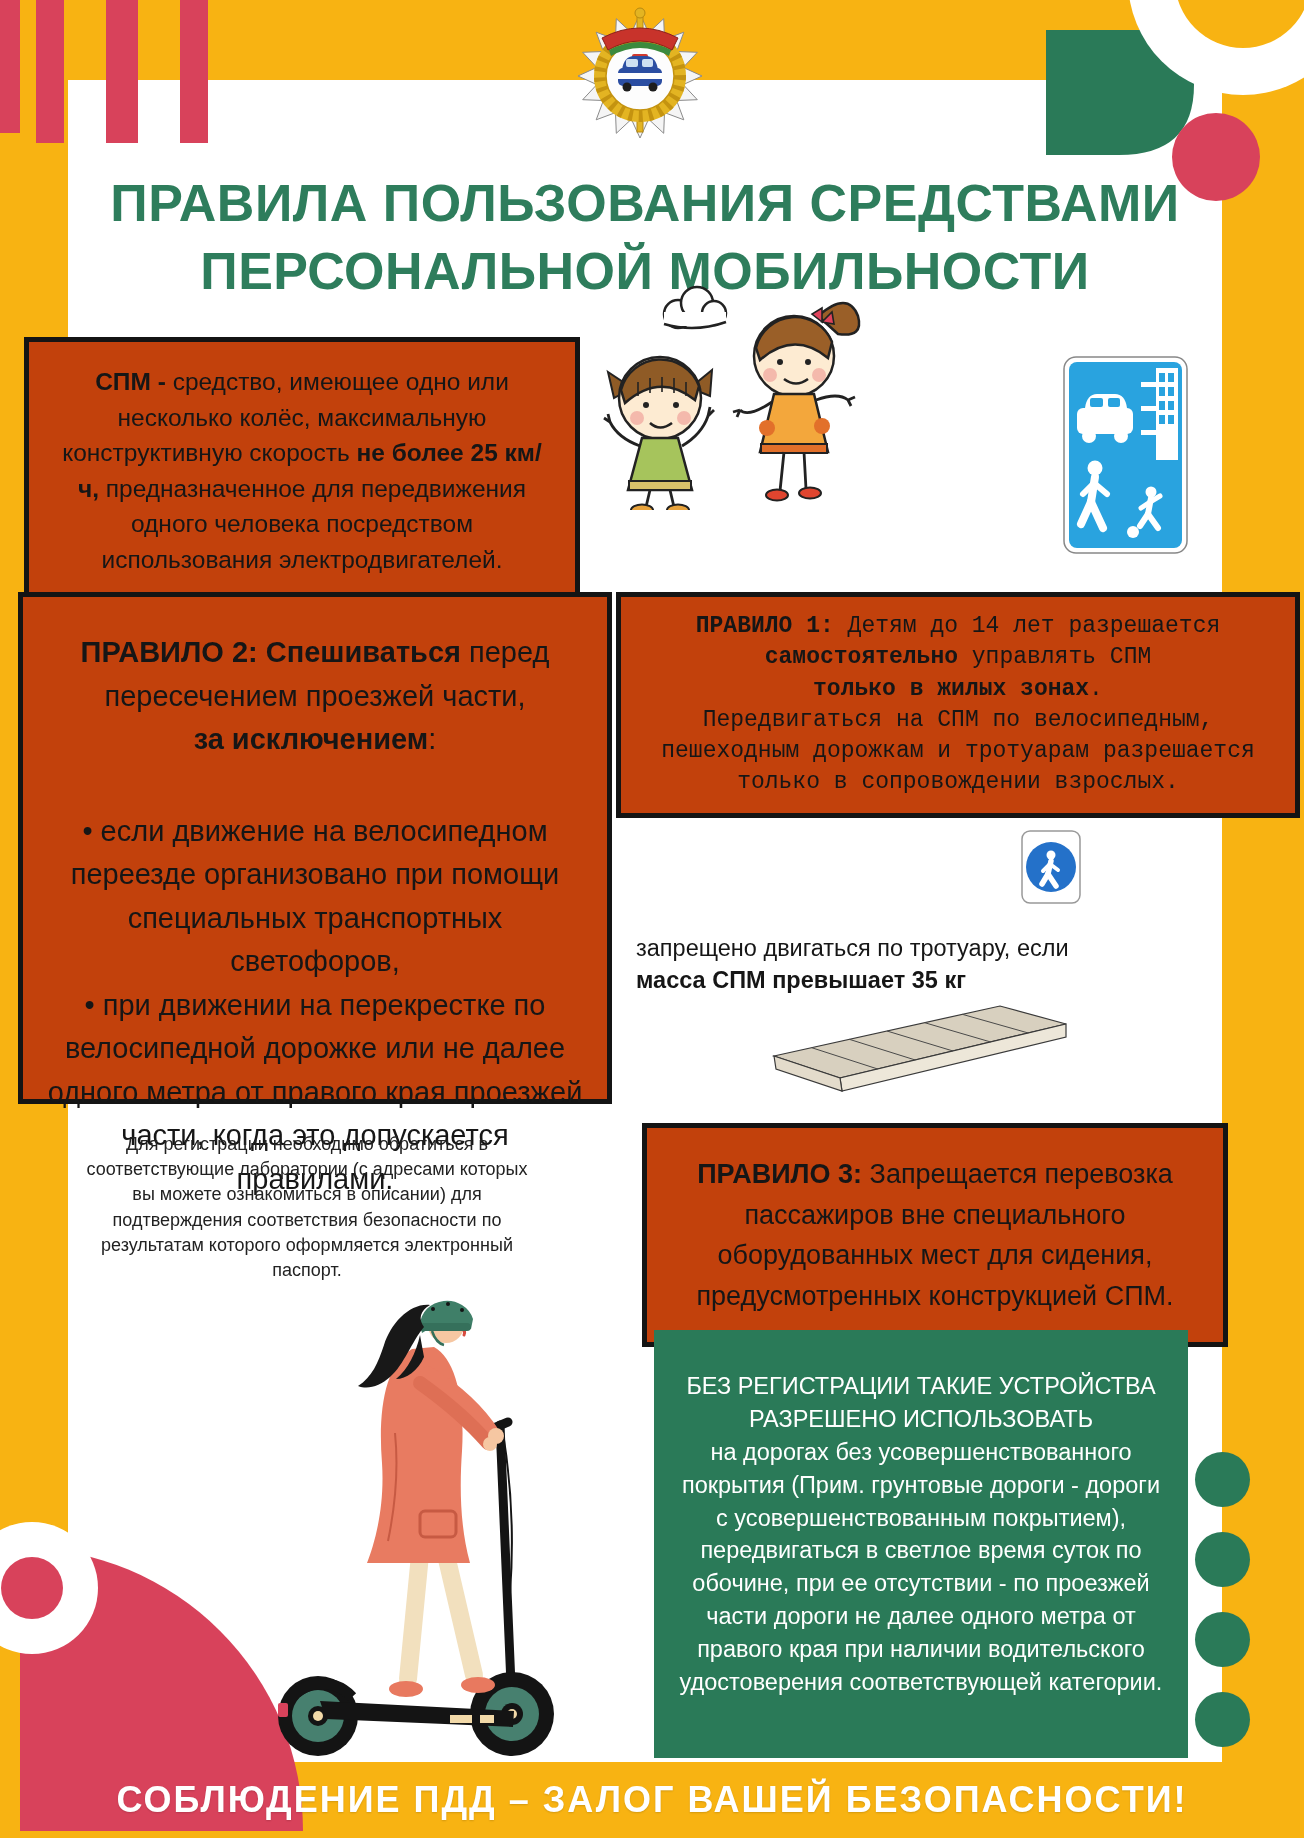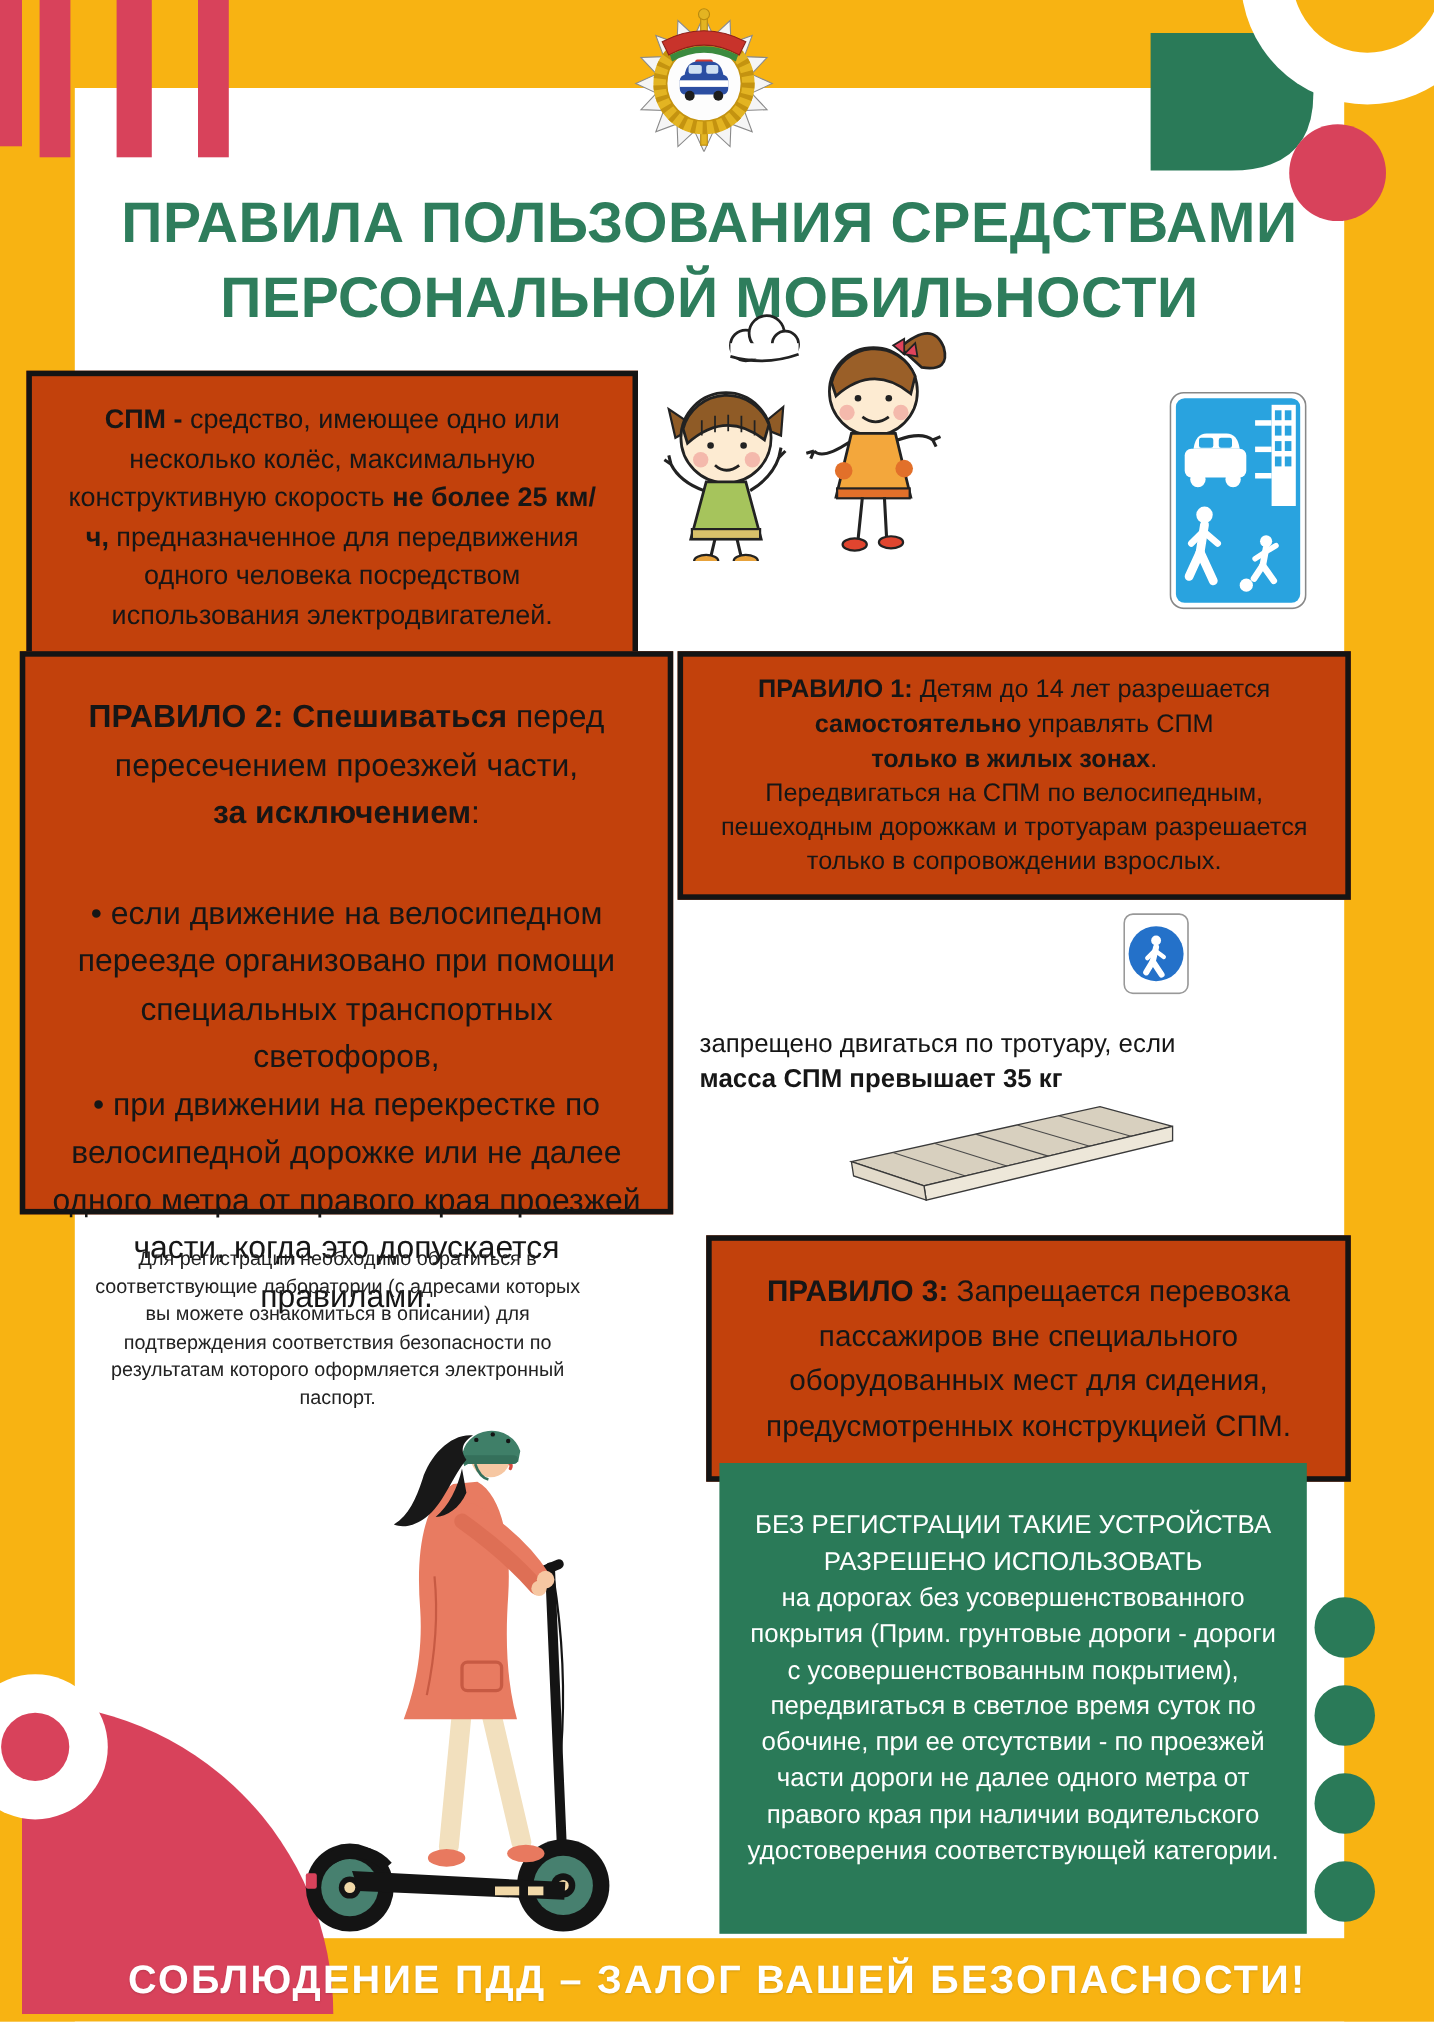--- a/index.html
+++ b/index.html
@@ -19,21 +19,21 @@
   .decor{z-index:2;}
   
   .title{left:68px;top:170px;width:1154px;text-align:center;z-index:4;
          color:#2E7D5C;font-weight:800;font-size:52px;line-height:1.30;letter-spacing:.5px;}
   
   .box{background:#c2410c;border:5px solid #141414;box-sizing:border-box;z-index:4;text-align:center;}
   .def-box{left:24px;top:337px;width:556px;padding:22px 24px;font-size:24.5px;line-height:1.45;}
   .rule2-box{left:18px;top:592px;width:594px;height:512px;padding:34px 20px;font-size:29px;line-height:1.5;}
   .rule2-head{white-space:pre-line;margin-bottom:44px;}
   .rule2-bullets{white-space:pre-line;margin-top:48px;}
-  .rule1-box{left:616px;top:592px;width:612px;padding:14px 28px;font-size:23px;line-height:1.36;white-space:pre-line;}
+  .rule1-box{left:616px;top:592px;width:684px;padding:14px 28px;font-size:23px;line-height:1.36;white-space:pre-line;font-family:Liberation Mono, monospace;}
   .rule3-box{left:642px;top:1123px;width:586px;padding:26px 20px;font-size:27px;line-height:1.5;}
   .ped-note{left:636px;top:843px;width:380px;font-size:23.5px;line-height:1.35;text-align:center;z-index:4;}
   .sidewalk-note{left:636px;top:933px;width:556px;font-size:23.5px;line-height:1.35;text-align:left;z-index:4;white-space:pre-line;}
   .reg-note{left:84px;top:1132px;width:446px;font-size:18px;line-height:1.4;text-align:center;color:#222;z-index:4;}
   
   .green-block{left:654px;top:1330px;width:534px;height:428px;box-sizing:border-box;background:#2A7A58;
                color:#fff;font-size:23.5px;line-height:1.4;text-align:center;padding:40px 24px 20px;
                white-space:pre-line;overflow:hidden;z-index:4;}
   .gdot{width:55px;height:55px;border-radius:50%;background:#2A7A58;z-index:4;left:1195px;}
   .gdot1{top:1452px;}.gdot2{top:1532px;}.gdot3{top:1612px;}.gdot4{top:1692px;}

